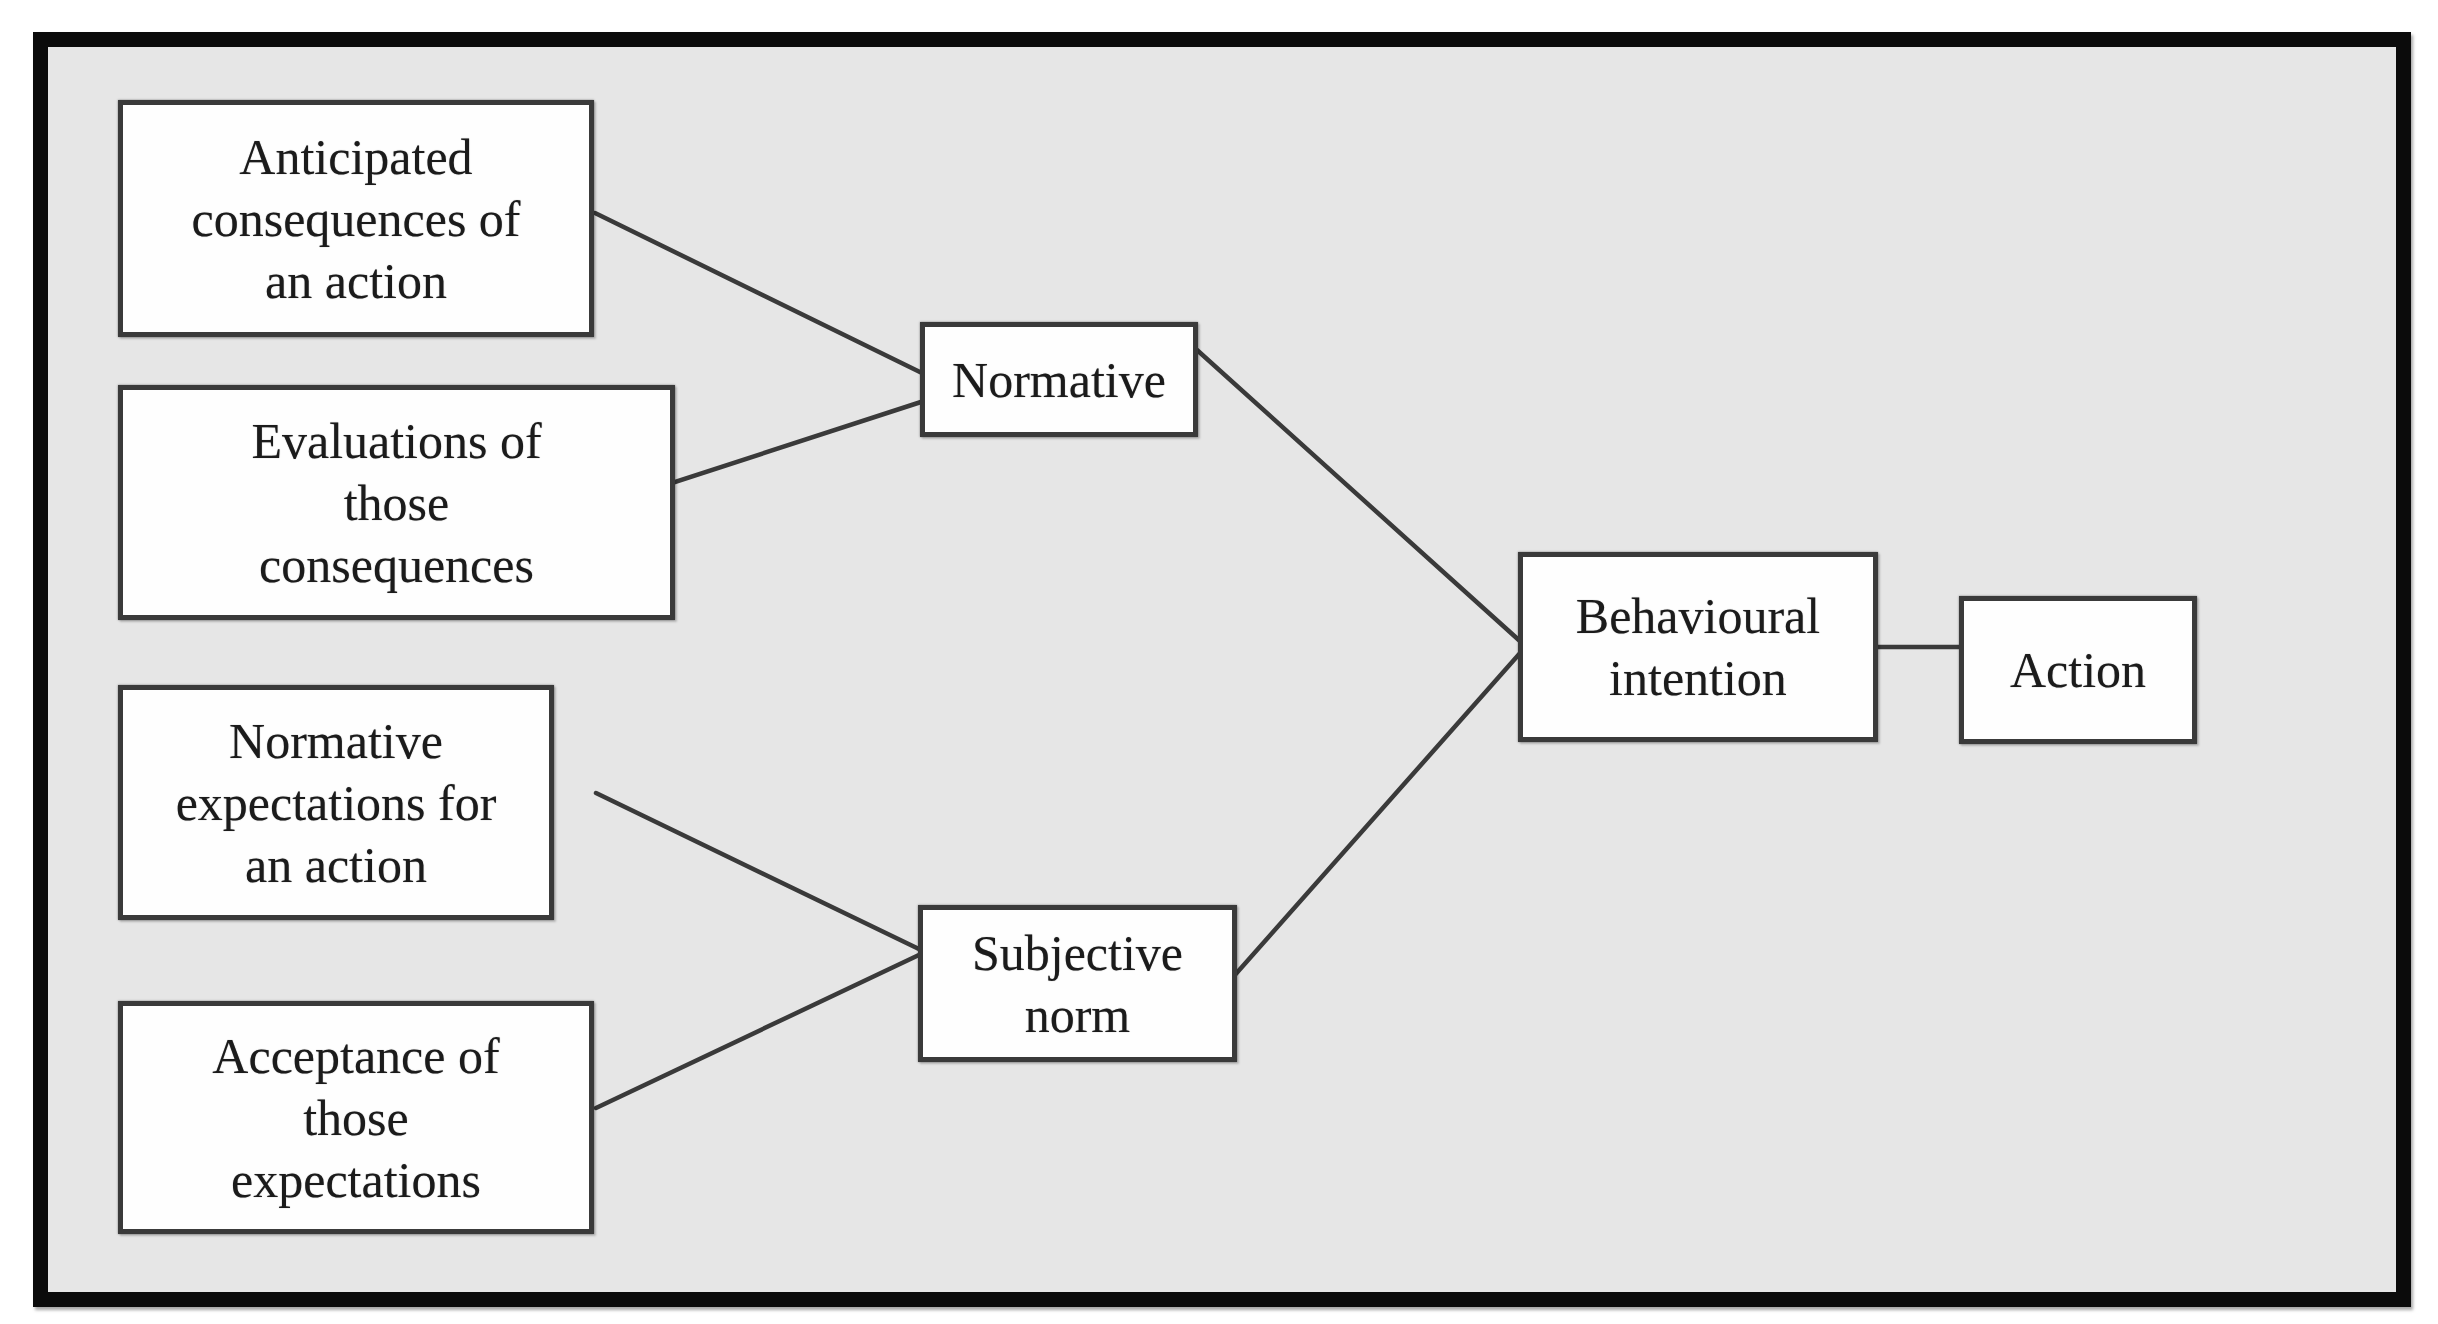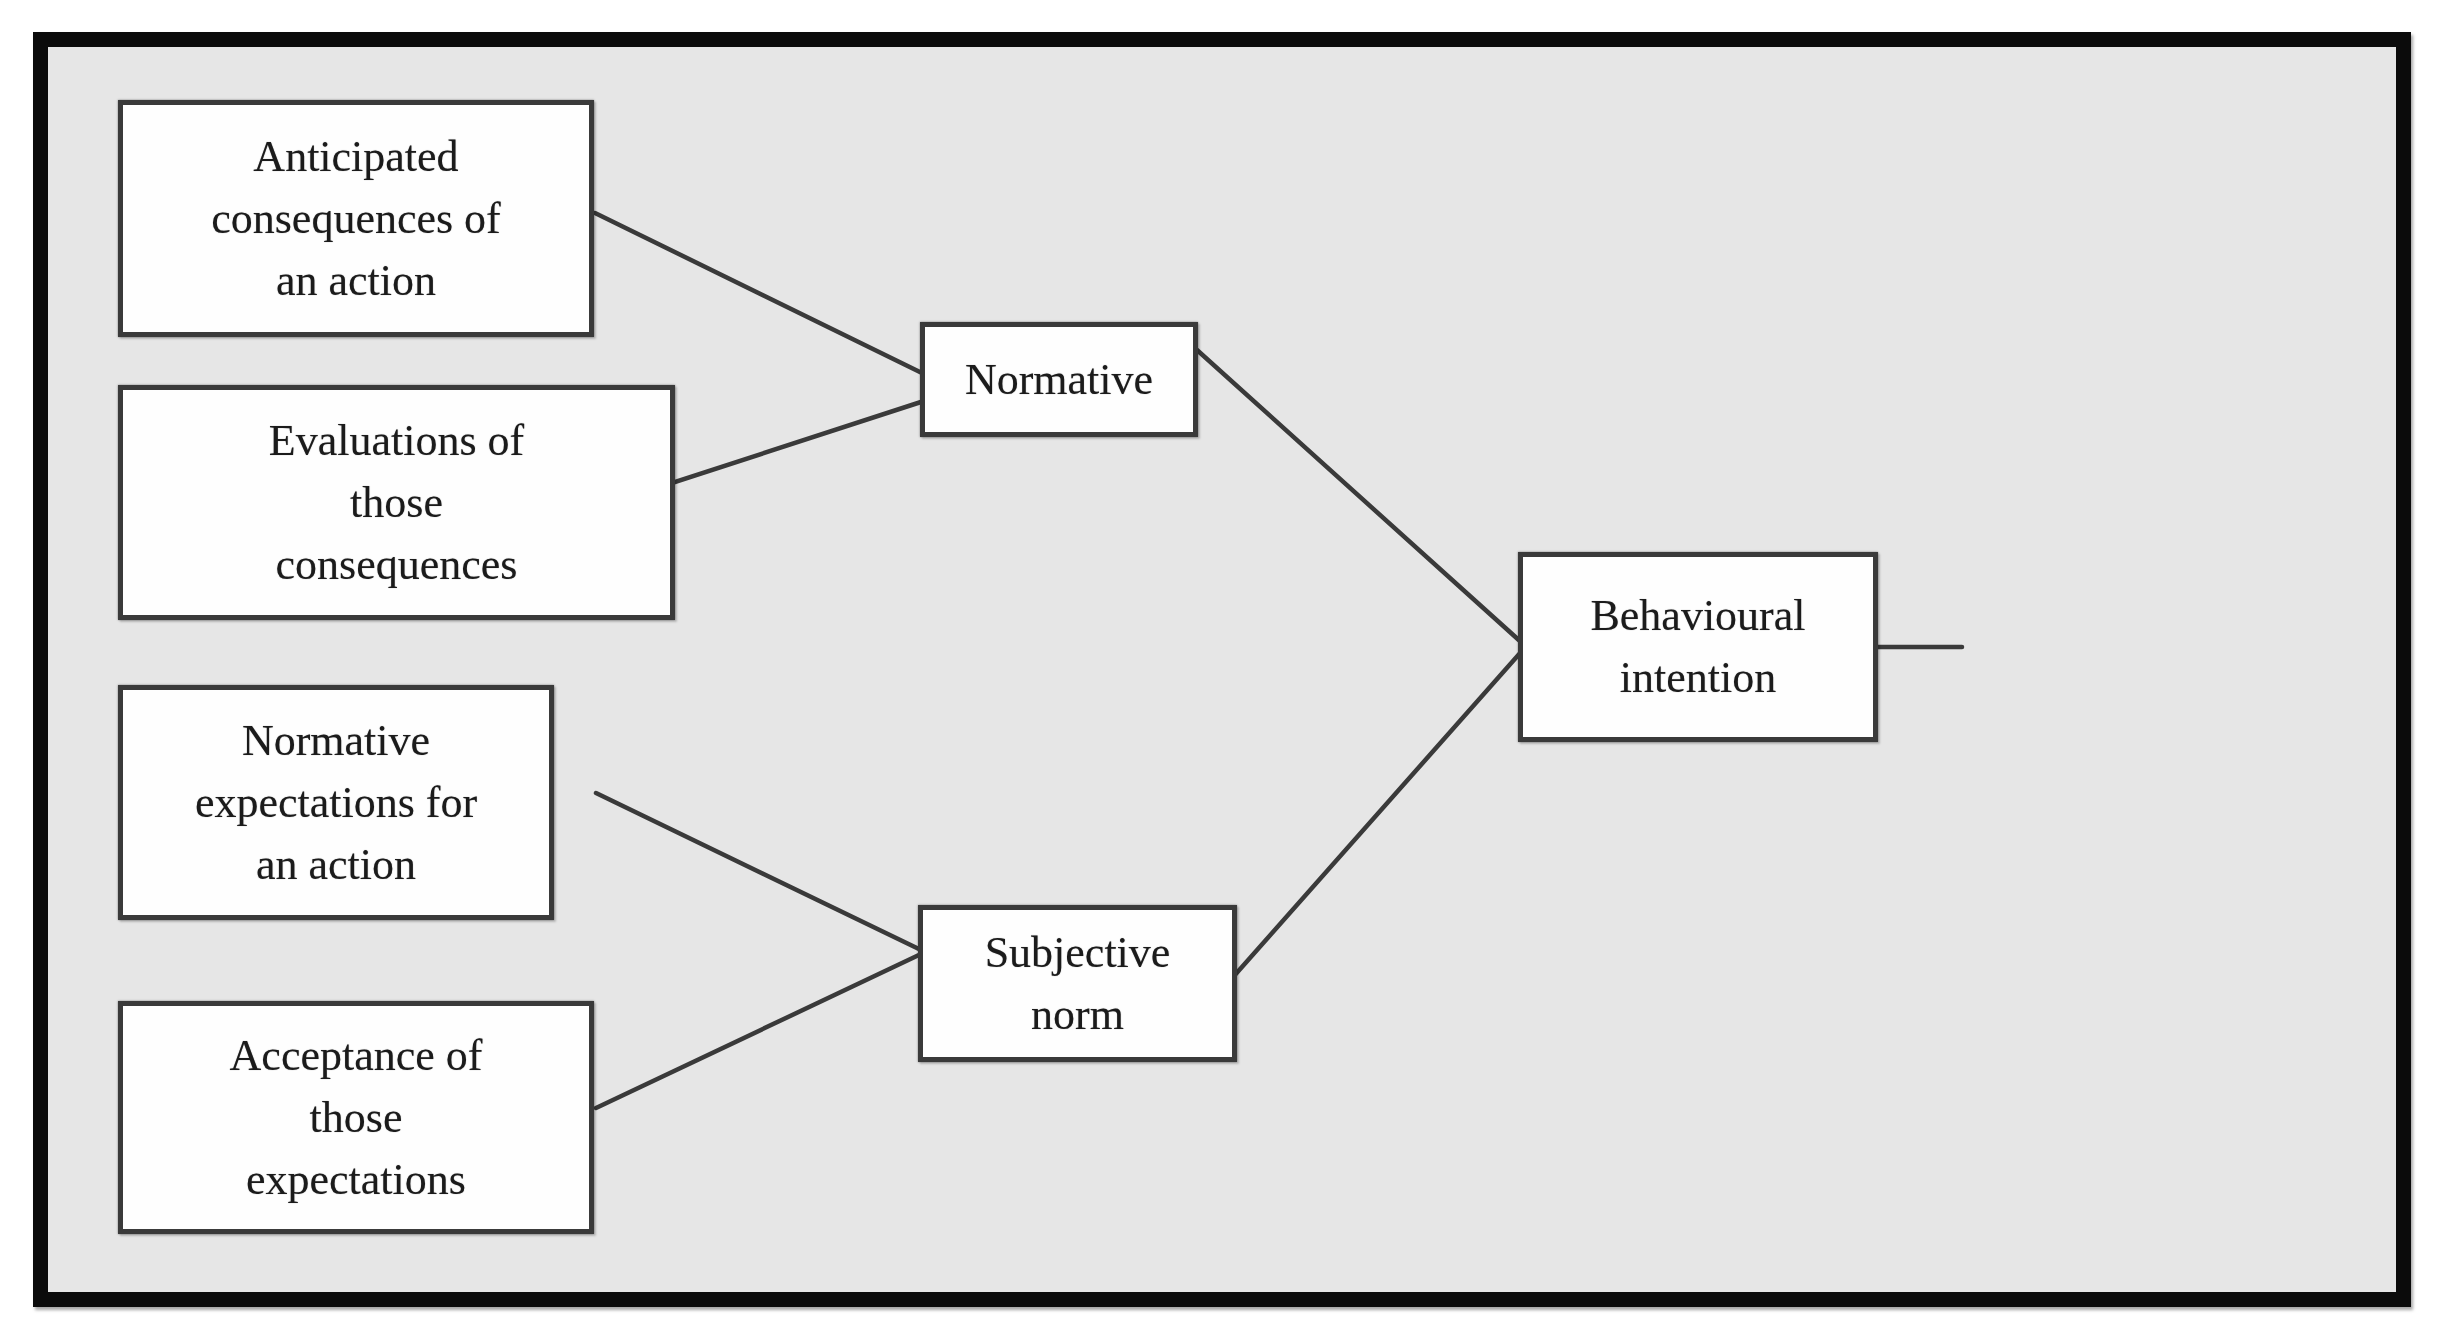--- a/index.html
+++ b/index.html
@@ -45,21 +45,21 @@
     background: #fefefe;
     border: 5px solid #3a3a3a;
     display: flex;
     align-items: center;
     justify-content: center;
     text-align: center;
     box-shadow: 0 0 2px rgba(40,40,40,0.55), 2px 2px 2px rgba(0,0,0,0.18);
   }
   .node .label {
     white-space: pre-line;
-    font-size: 44px;
+    font-size: 50px;
     line-height: 62px;
     text-shadow: 0 0 1px rgba(20,20,20,0.45);
     font-family: Liberation Serif, serif;
   }
   #node-anticipated            { left: 118px;  top: 100px;  width: 476px; height: 237px; }
   #node-evaluations            { left: 118px;  top: 385px;  width: 557px; height: 235px; }
   #node-normative              { left: 118px;  top: 685px;  width: 436px; height: 235px; }
   #node-acceptance             { left: 118px;  top: 1001px; width: 476px; height: 233px; }
   #node-attitude               { left: 920px;  top: 322px;  width: 278px; height: 115px; }
   #node-subjective-norm        { left: 918px;  top: 905px;  width: 319px; height: 157px; }
@@ -114,14 +114,17 @@
   <div class="node" id="node-subjective-norm">
     <span class="label">Subjective
 norm</span>
   </div>
 
   <div class="node" id="node-behavioural-intention">
     <span class="label">Behavioural
 intention</span>
   </div>
 
+  <div class="node" id="node-action">
+    <span class="label">Action</span>
+  </div>
 
 </div>
 
 </body></html>

